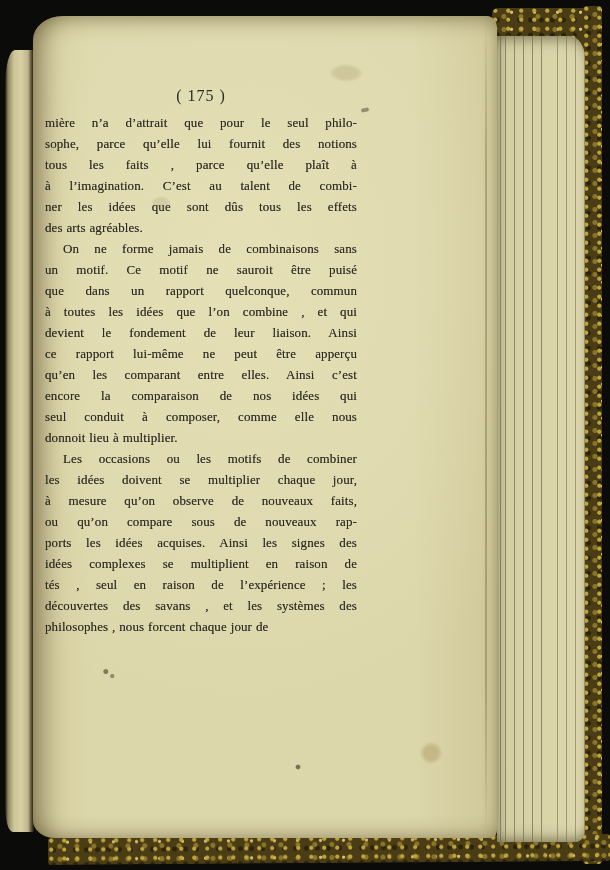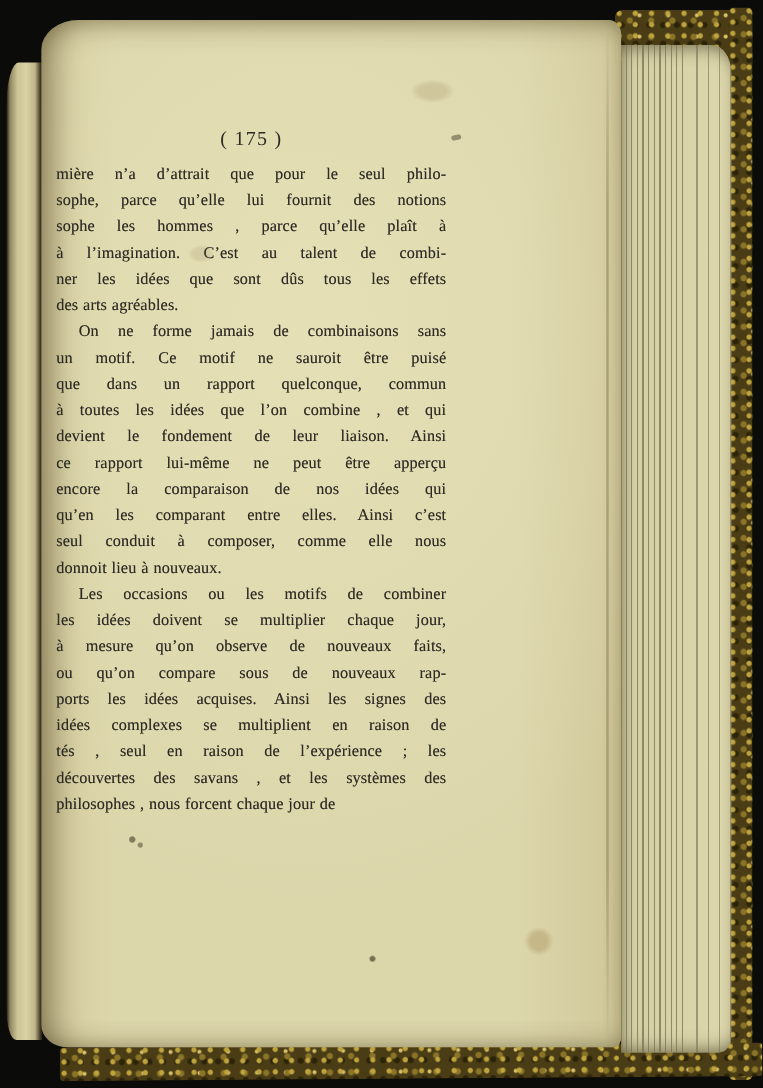--- a/index.html
+++ b/index.html
@@ -60,21 +60,21 @@
       inset -6px 0 14px -6px rgba(120,108,66,.35),
       inset 0 14px 22px -12px rgba(110,98,58,.5),
       inset 0 -12px 20px -12px rgba(110,98,58,.45);
   }
   .page-crease {
     position:absolute; left:452px; top:0; bottom:0; width:2px;
     background:linear-gradient(rgba(110,100,62,0), rgba(110,100,62,.4) 18%, rgba(110,100,62,.4) 82%, rgba(110,100,62,0));
   }
 
   
-  .content { position:absolute; left:12px; top:0; width:312px;margin-top:16px; }
+  .content { position:absolute; left:12px; top:0; width:312px; }
   .page-number {
     margin-top:69px; margin-bottom:6px;
     text-align:center; font-size:16px; line-height:21px;
     letter-spacing:1px; color:#2d2b24;
   }
   .line {
     font-size:13px; line-height:21px; color:#2d2b24;
     letter-spacing:.1px; word-spacing:.5px;
     text-align:justify; text-align-last:justify;
     text-shadow:0 0 .4px rgba(45,43,36,.55);
@@ -111,34 +111,34 @@
   <div class="prev-page"></div>
 
   <div class="page-main">
     <div class="page-crease"></div>
 
     <div class="content">
       <div class="page-number">( 175 )</div>
       <div id="text-block">
           <div class="line">mière n’a d’attrait que pour le seul philo-</div>
           <div class="line">sophe, parce qu’elle lui fournit des notions</div>
-          <div class="line">sophe les hommes , parce qu’elle plaît à</div>
+          <div class="line">tous les faits , parce qu’elle plaît à</div>
           <div class="line">à l’imagination. C’est au talent de combi-</div>
           <div class="line">ner les idées que sont dûs tous les effets</div>
           <div class="line last">des arts agréables.</div>
           <div class="line indent">On ne forme jamais de combinaisons sans</div>
           <div class="line">un motif. Ce motif ne sauroit être puisé</div>
           <div class="line">que dans un rapport quelconque, commun</div>
           <div class="line">à toutes les idées que l’on combine , et qui</div>
           <div class="line">devient le fondement de leur liaison. Ainsi</div>
           <div class="line">ce rapport lui-même ne peut être apperçu</div>
+          <div class="line">qu’en les comparant entre elles. Ainsi c’est</div>
           <div class="line">encore la comparaison de nos idées qui</div>
-          <div class="line">qu’en les comparant entre elles. Ainsi c’est</div>
           <div class="line">seul conduit à composer, comme elle nous</div>
-          <div class="line last">donnoit lieu à nouveaux.</div>
+          <div class="line last">donnoit lieu à multiplier.</div>
           <div class="line indent">Les occasions ou les motifs de combiner</div>
           <div class="line">les idées doivent se multiplier chaque jour,</div>
           <div class="line">à mesure qu’on observe de nouveaux faits,</div>
           <div class="line">ou qu’on compare sous de nouveaux rap-</div>
           <div class="line">ports les idées acquises. Ainsi les signes des</div>
           <div class="line">idées complexes se multiplient en raison de</div>
           <div class="line">tés , seul en raison de l’expérience ; les</div>
           <div class="line">découvertes des savans , et les systèmes des</div>
           <div class="line last">philosophes , nous forcent chaque jour de</div>
         </div>

